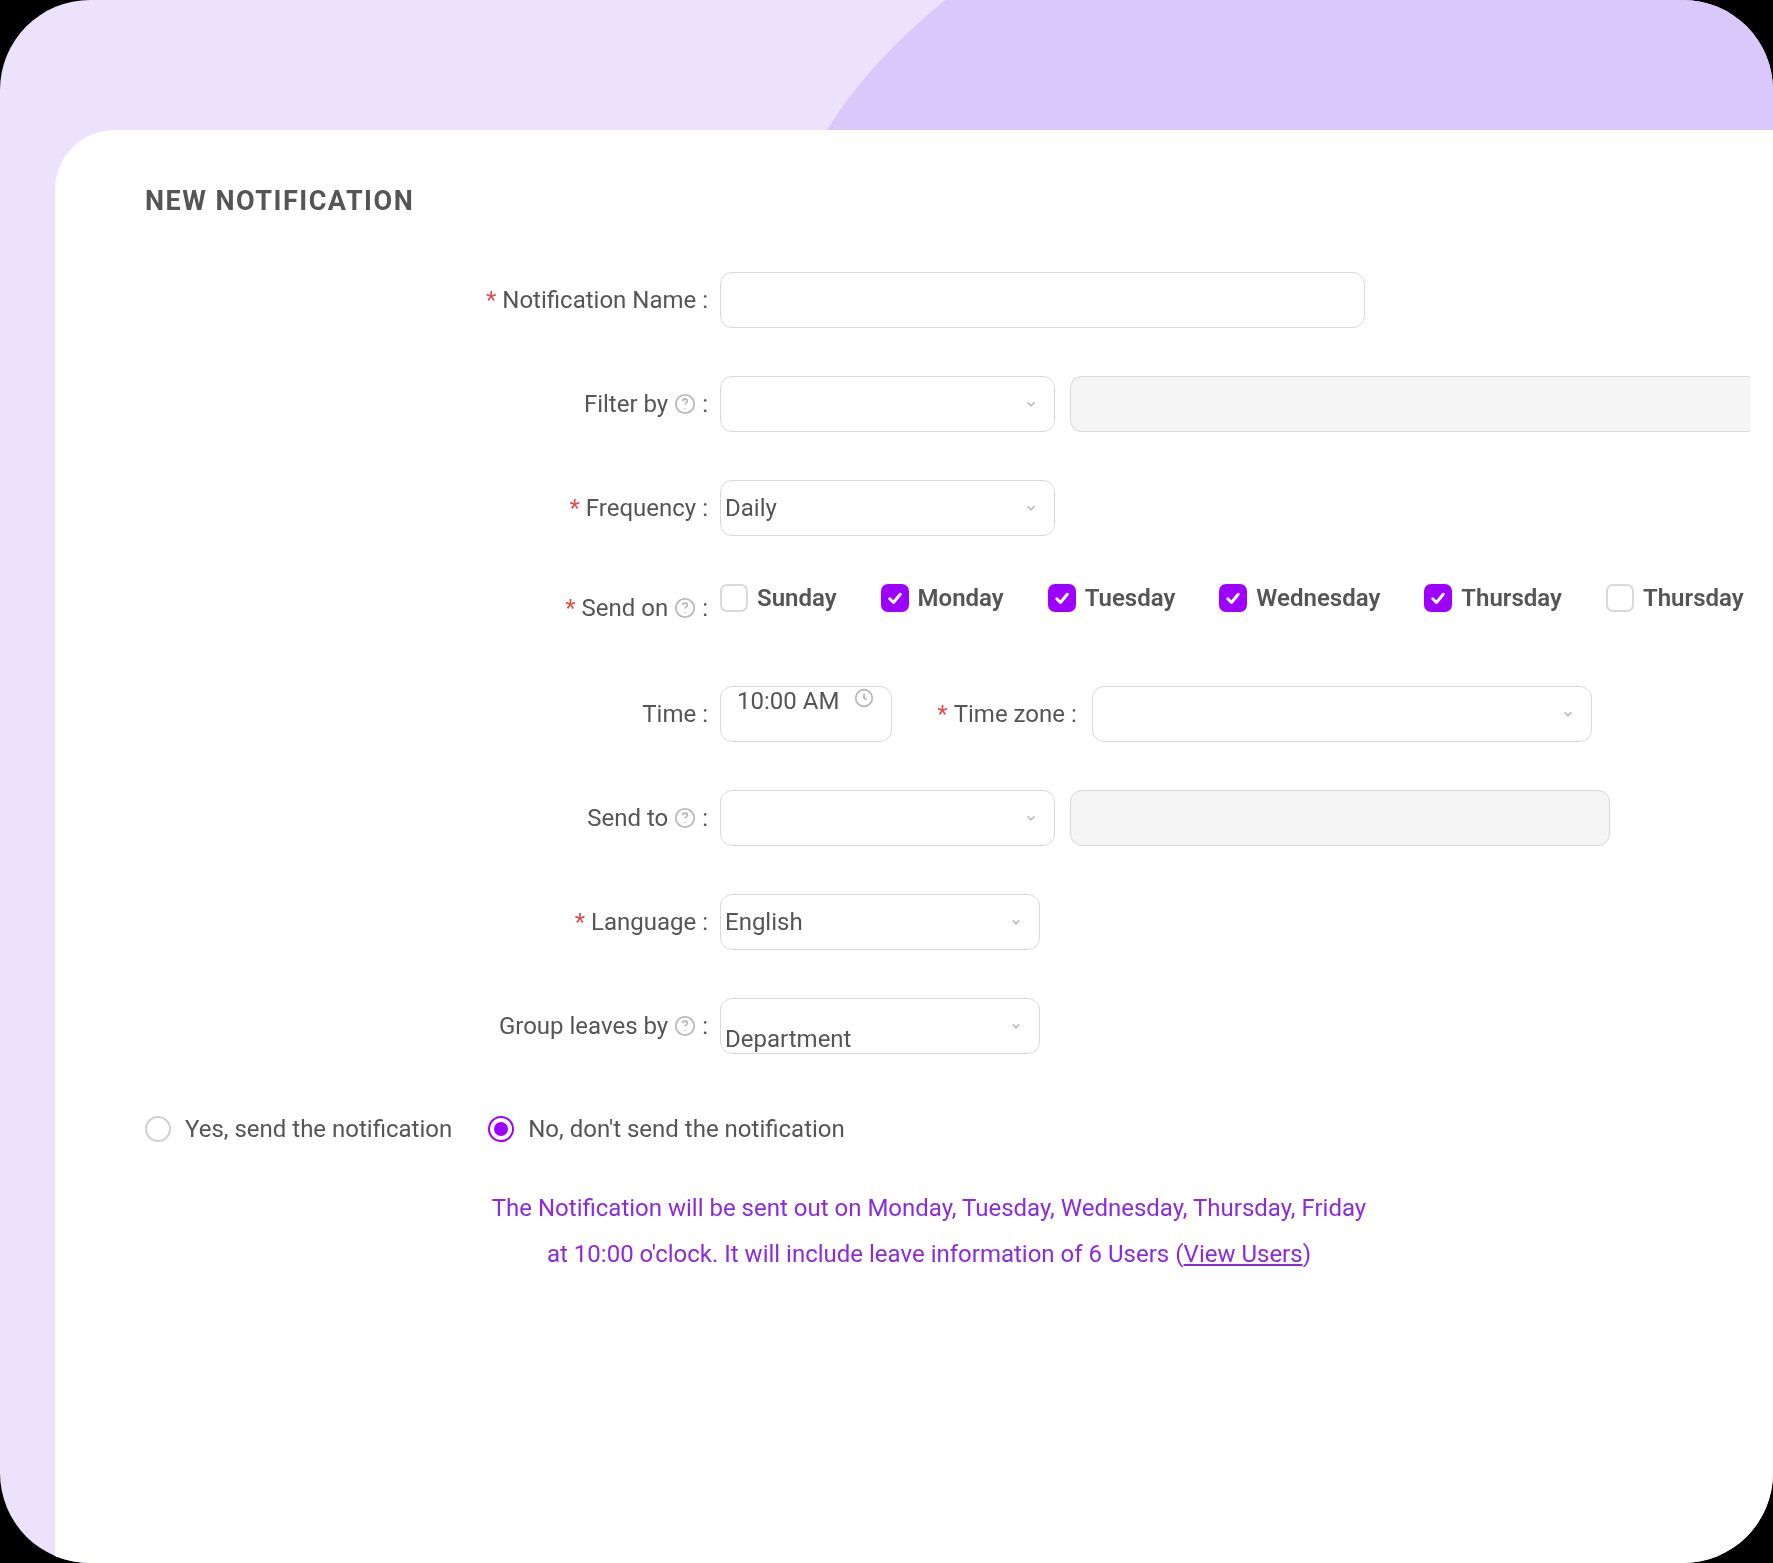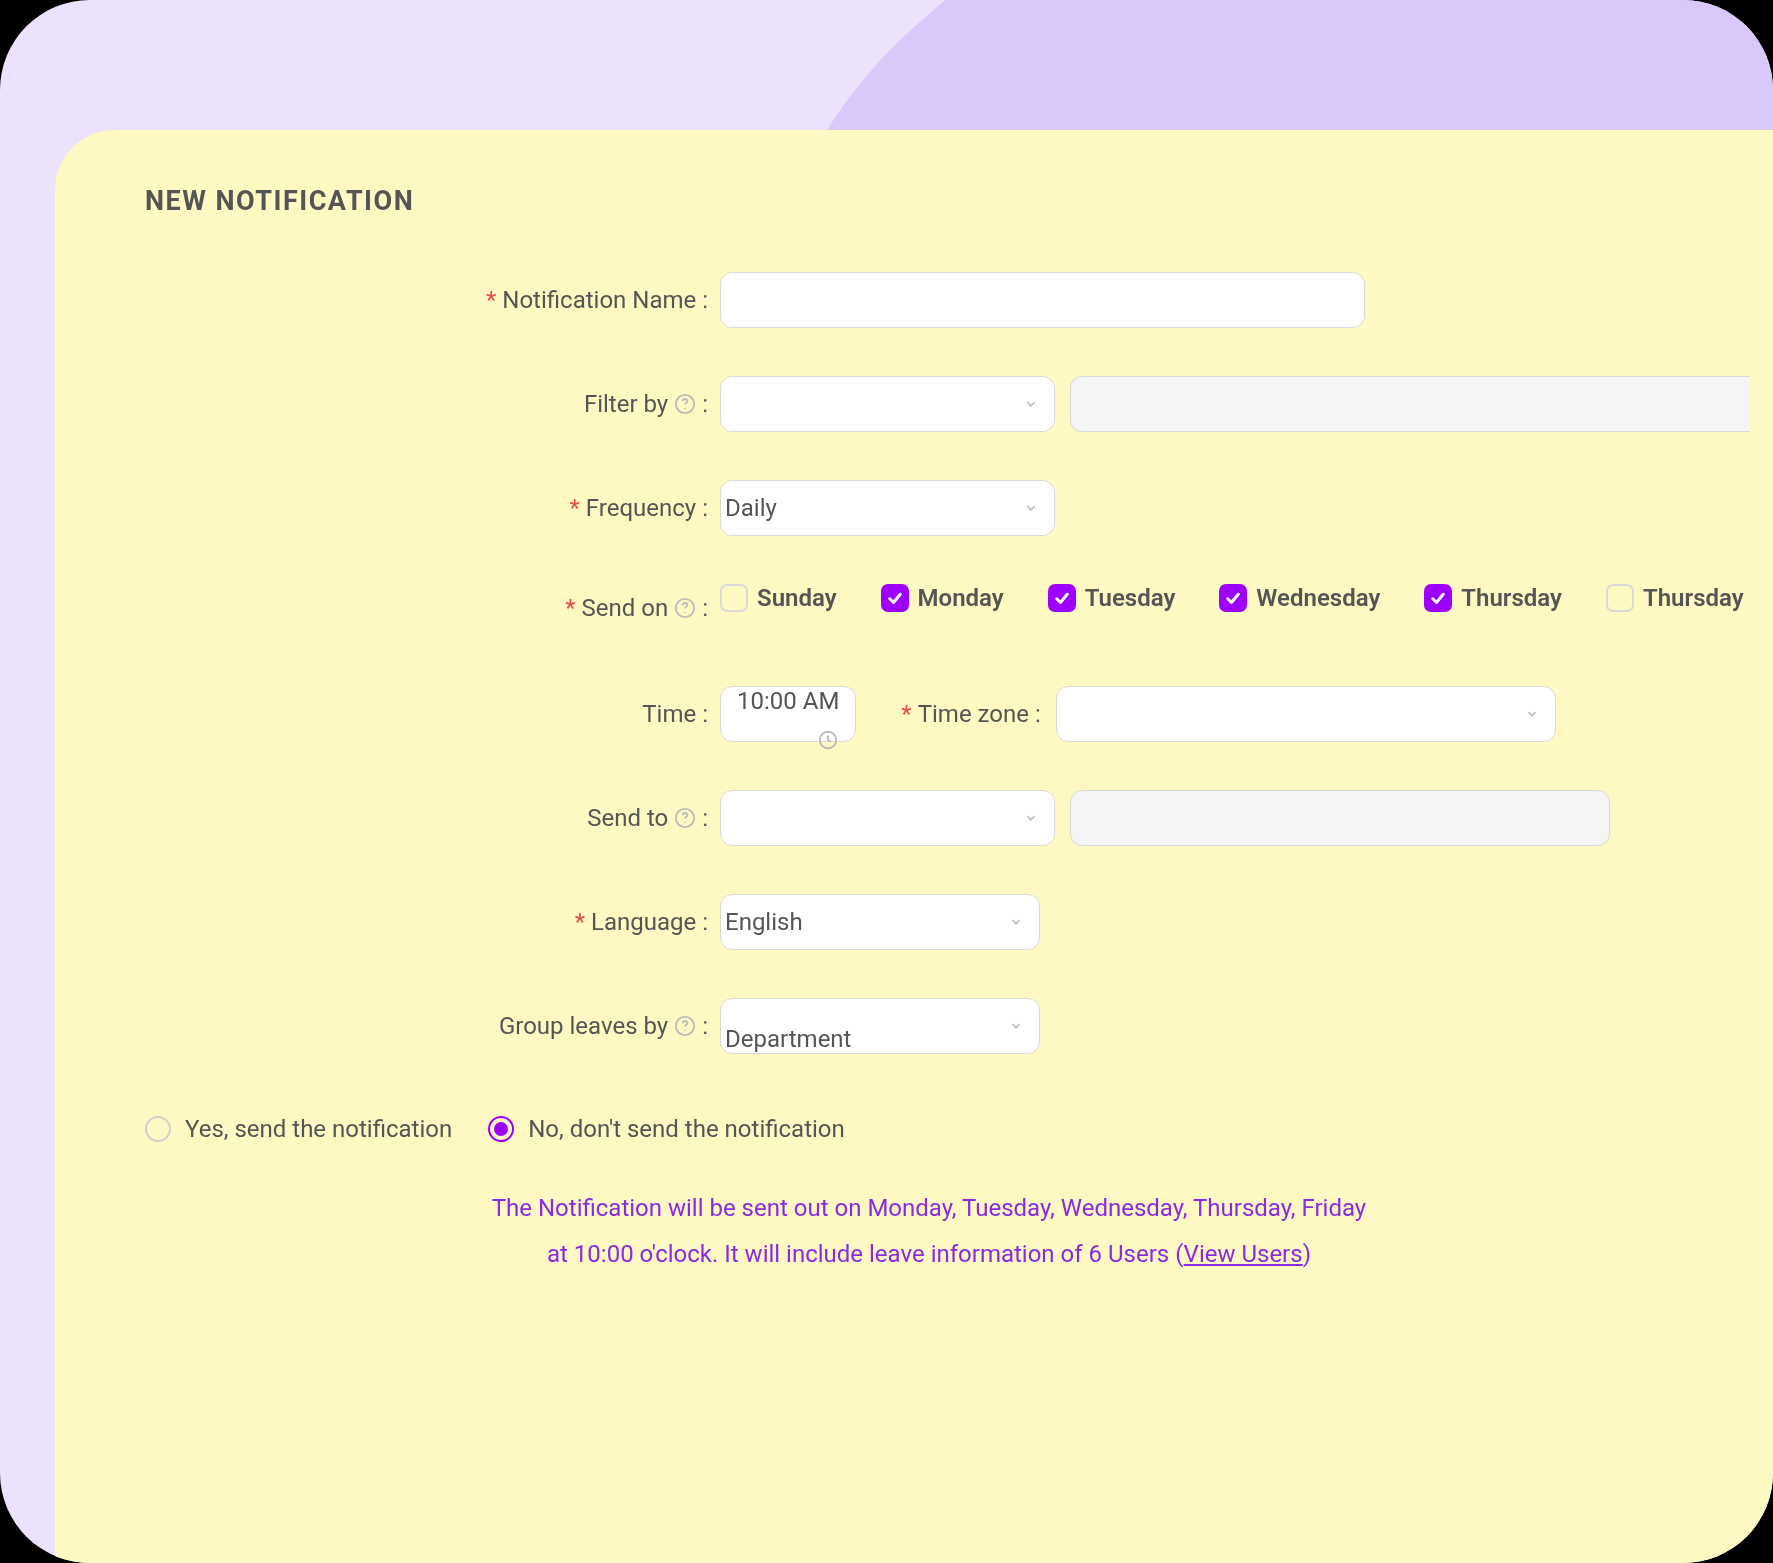--- a/index.html
+++ b/index.html
@@ -36,21 +36,21 @@
     background: #dac8fa;
     border-radius: 50%;
     transform: rotate(-10deg);
   }
   .card {
     position: absolute;
     top: 130px;
     left: 55px;
     right: 0;
     bottom: 0;
-    background: #fef9c3;
+    background: #ffffff;
     border-top-left-radius: 60px;
     padding: 55px 0 0 90px;
   }
   .page-title {
     font-size: 27px;
     font-weight: 700;
     letter-spacing: 1.5px;
     color: #555;
   }
   .form {
@@ -162,24 +162,23 @@
   }
   .time-input {
     height: 56px;
     border: 1px solid #d9d9d9;
     border-radius: 12px;
     padding: 0 16px;
     font-size: 24px;
     color: #555;
     background: #fff;
     display: inline-flex;
-    align-items: flex-end;
+    align-items: flex-start;
     gap: 14px;
     cursor: pointer;
-    flex-direction: column;
   }
   .clock-icon {
     display: inline-flex;
     width: 22px; height: 22px; color:#bbb;
   }
   .inline-label {
     font-size: 24px;
     color: #555;
     display: flex;
     align-items: center;

